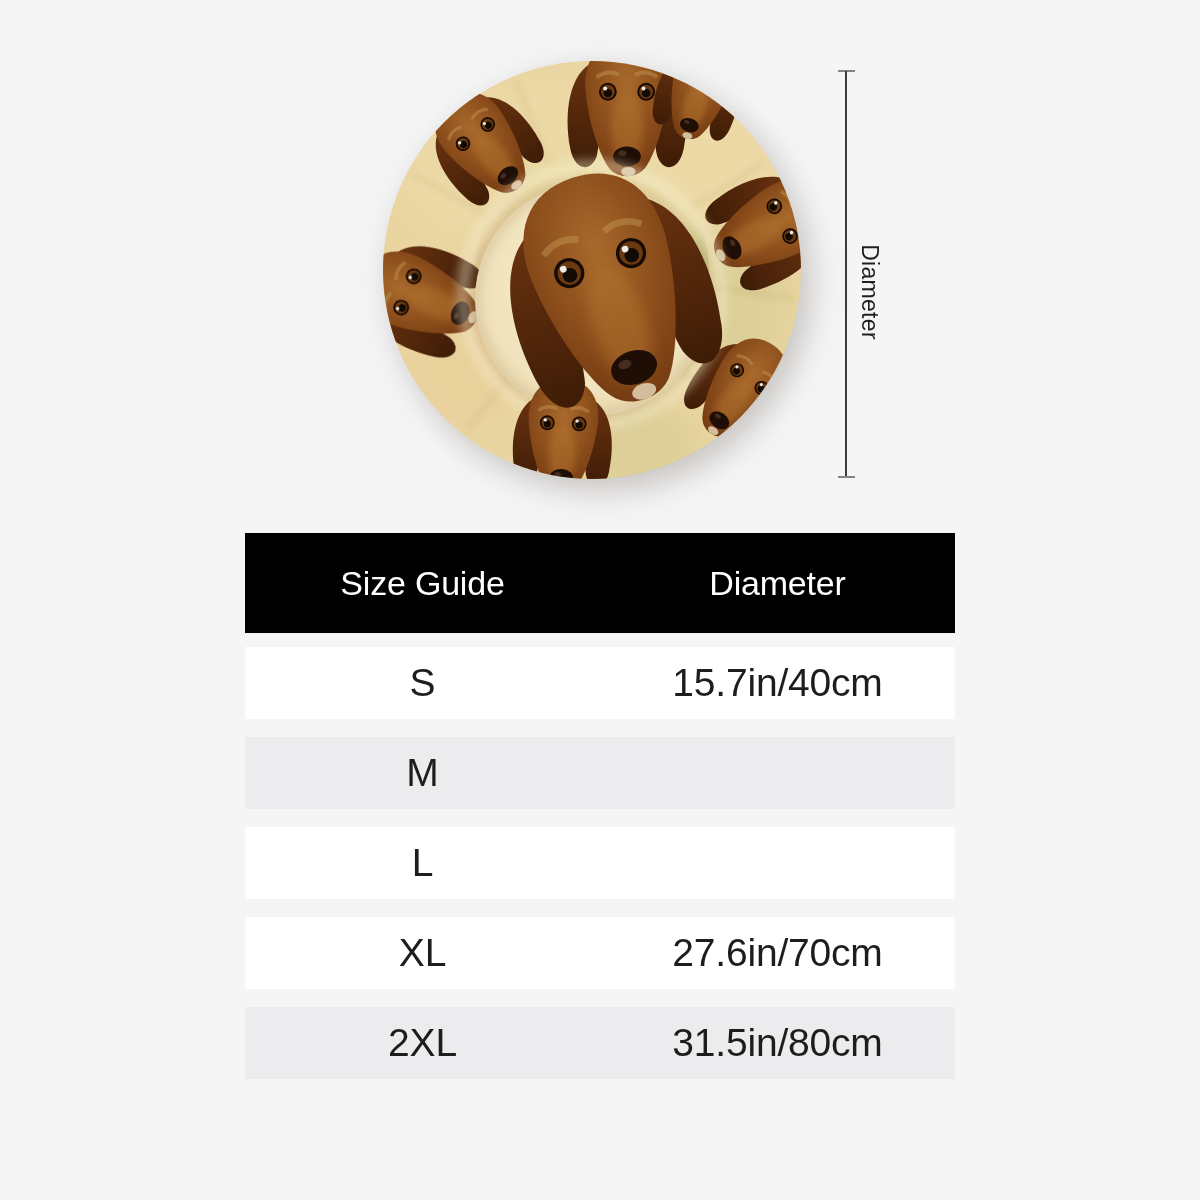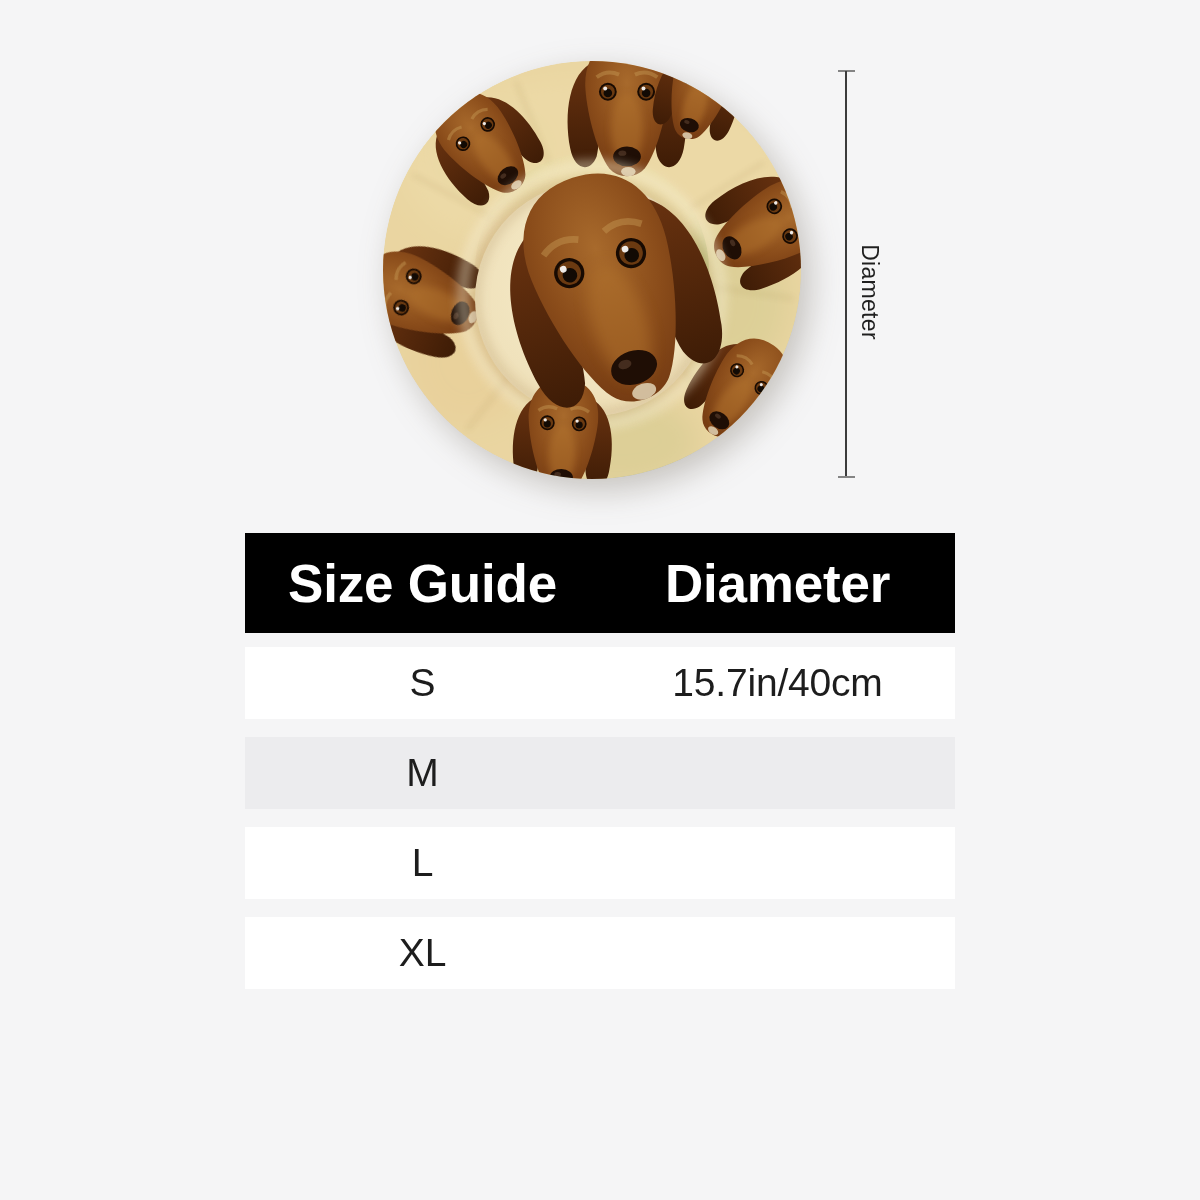--- a/index.html
+++ b/index.html
@@ -26,21 +26,21 @@
     position:absolute;left:766px;top:279px;width:208px;height:26px;line-height:26px;
     text-align:center;transform:rotate(90deg);
     font-size:23px;color:#1f1f1f;letter-spacing:0.3px;
   }
 
   
   .size-table{position:absolute;left:245px;top:533px;width:710px;}
   .thead{height:100px;background:#000000;display:flex;margin-bottom:14px;}
   .th{
     width:50%;display:flex;align-items:center;justify-content:center;
-    color:#ffffff;font-size:53px;font-weight:700;letter-spacing:-0.2px;
+    color:#ffffff;font-size:34px;font-weight:400;letter-spacing:-0.2px;
   }
   .tr{height:72px;display:flex;background:#ffffff;margin-bottom:18px;}
   .tr.shaded{background:#ececee;}
   .td{
     width:50%;display:flex;align-items:center;justify-content:center;
     font-size:39px;font-weight:400;color:#1d1d1d;letter-spacing:-0.2px;
   }
 </style>
 </head>
 <body>
@@ -157,16 +157,21 @@
       <div class="td">15.7in/40cm</div>
     </div>
     <div class="tr shaded">
       <div class="td">M</div>
     </div>
     <div class="tr">
       <div class="td">L</div>
     </div>
     <div class="tr">
       <div class="td">XL</div>
+      <div class="td">27.6in/70cm</div>
+    </div>
+    <div class="tr shaded">
+      <div class="td">2XL</div>
+      <div class="td">31.5in/80cm</div>
     </div>
   </div>
 
 </div>
 
 </body></html>

